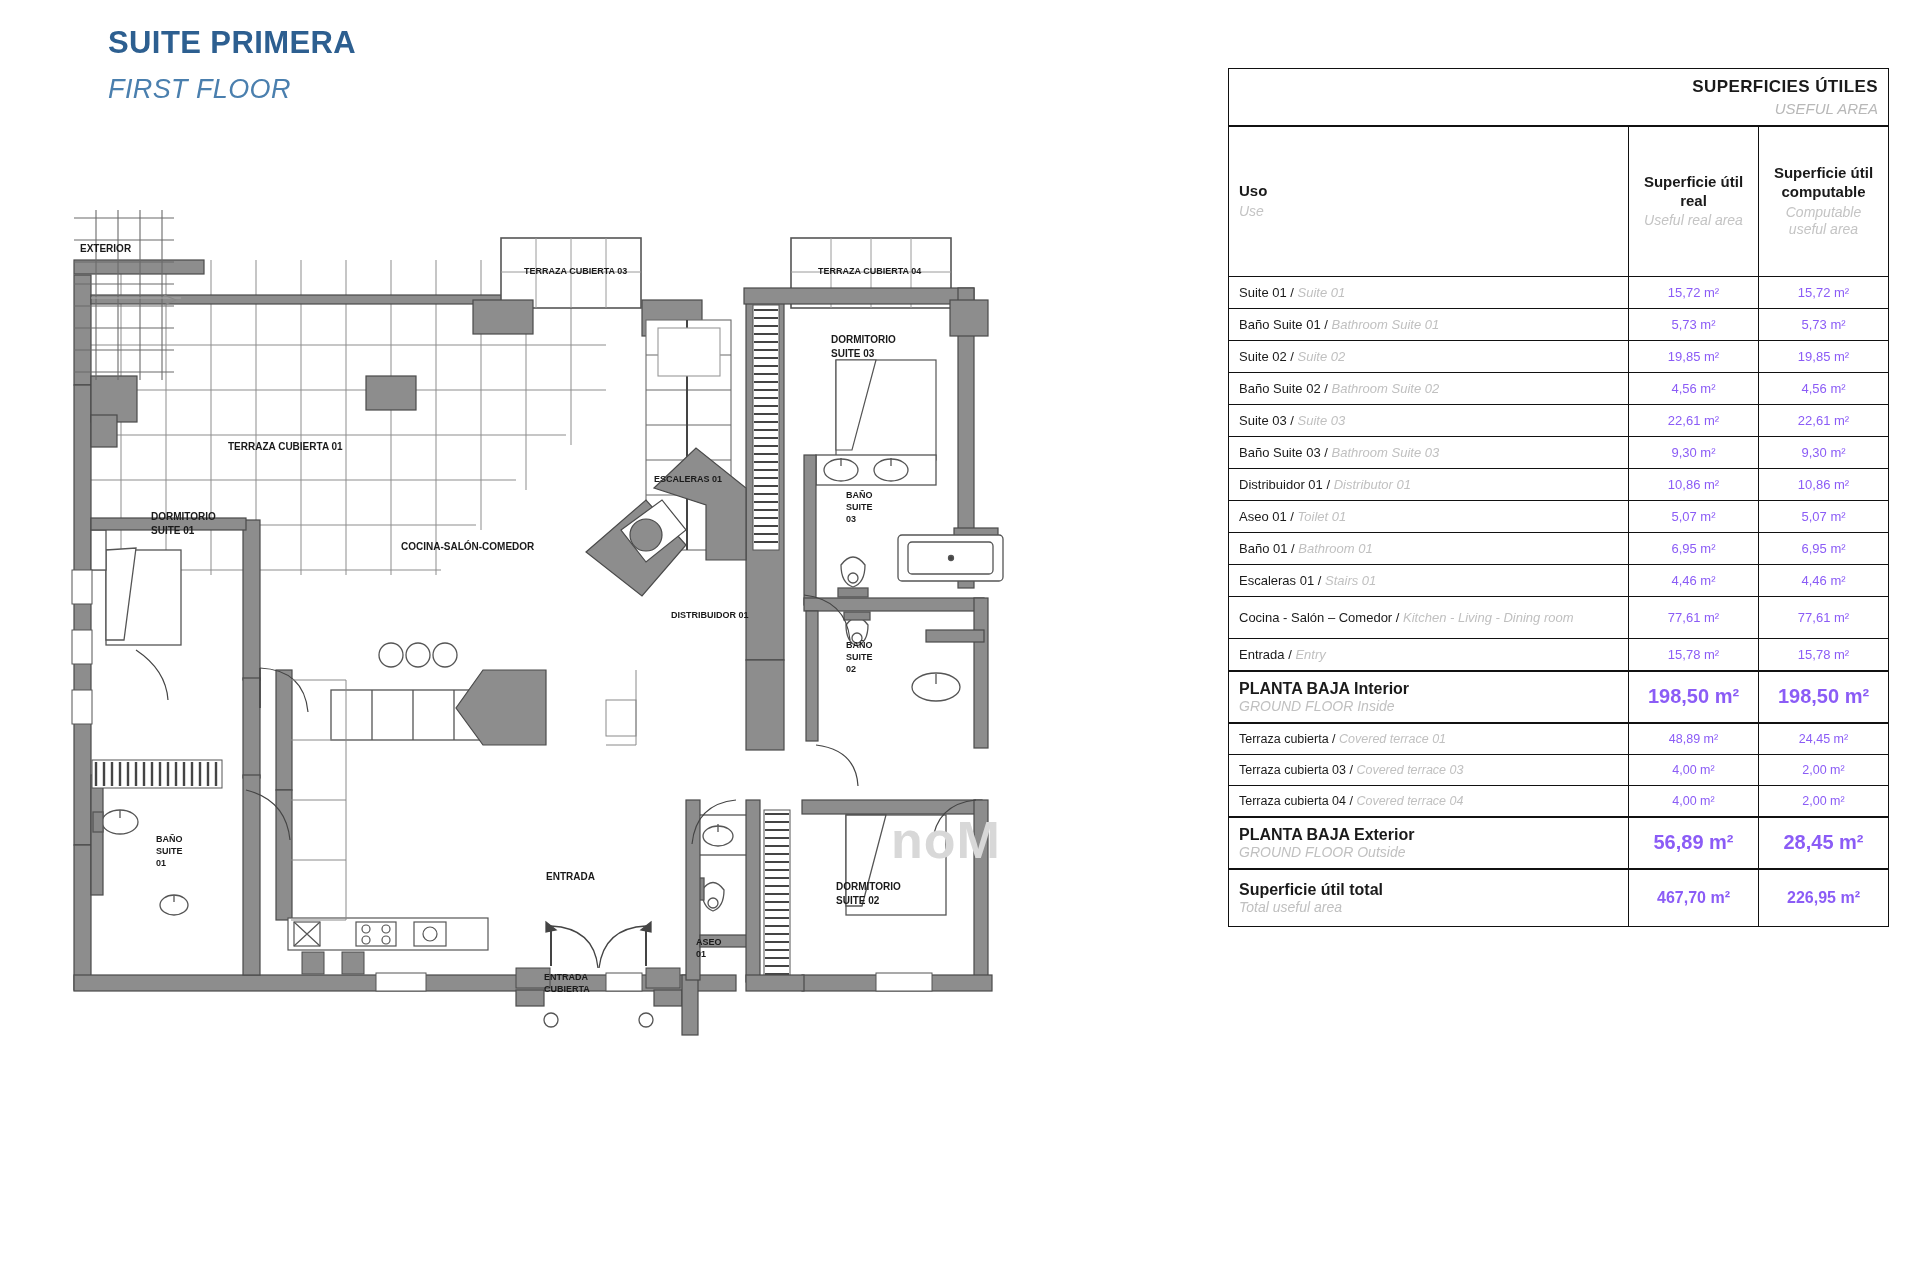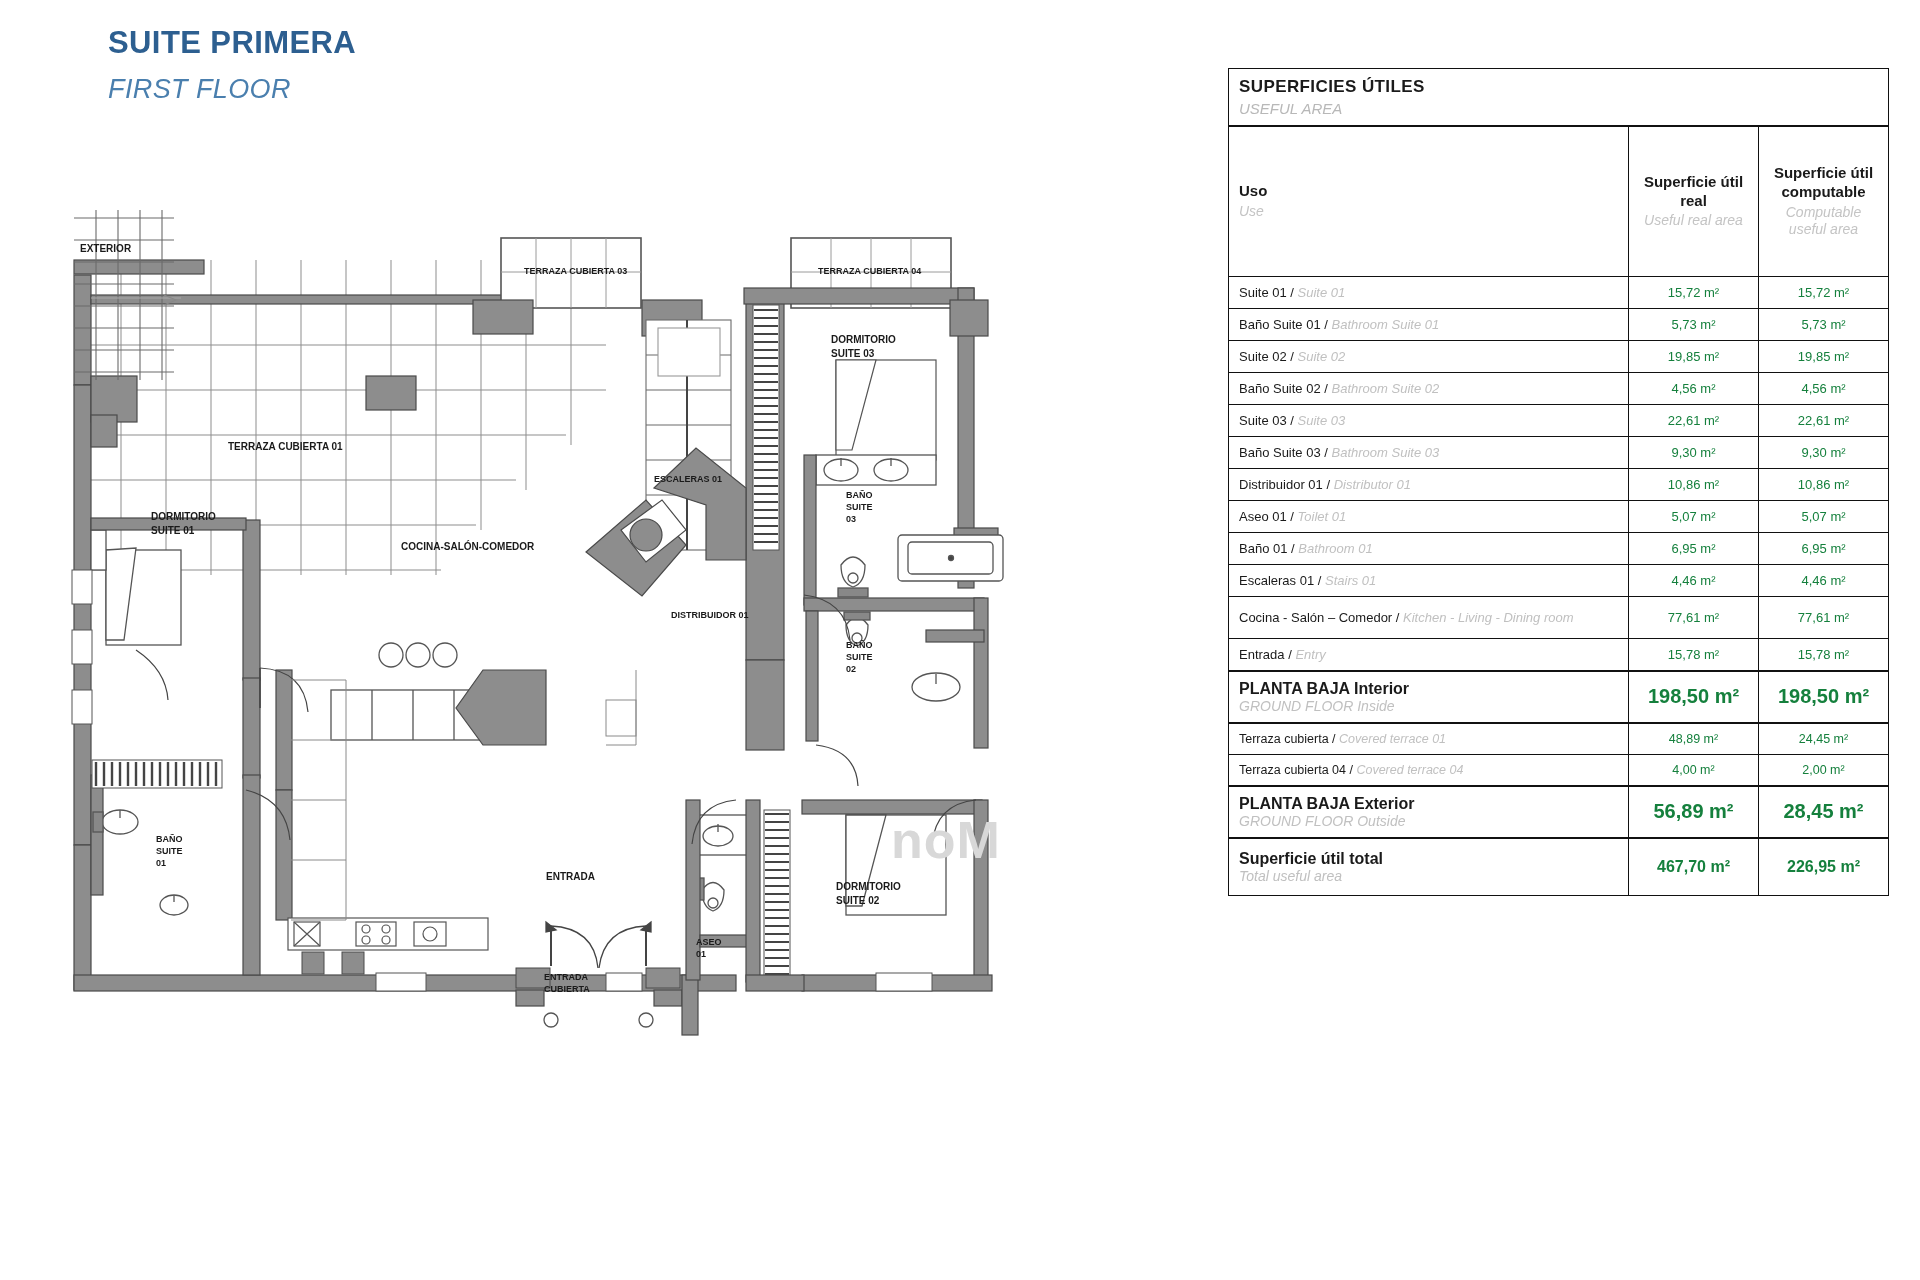--- a/index.html
+++ b/index.html
@@ -36,34 +36,34 @@
     border: 1px solid #111;
     padding: 8px 10px;
     vertical-align: middle;
     background:#fff;
   }
   .col-use  { width: 400px; }
   .col-real { width: 130px; }
   .col-comp { width: 130px; }
 
   .tbl-title-cell {
-    text-align:left; padding: 14px 10px 16px 10px;
+    text-align:right; padding: 14px 10px 16px 10px;
     border-bottom: 2px solid #111 !important;
   }
   .tbl-title-es { font-size: 17px; font-weight:700; letter-spacing:.4px; color:#1a1a1a; }
   .tbl-title-en { font-size: 15px; font-style: italic; color:#b8b8b8; margin-top:3px; }
 
   .hdr-cell { height: 150px; vertical-align: top; padding-top:12px; }
   .hdr-es { font-size: 15px; font-weight: 700; color:#1a1a1a; line-height:1.25; }
   .hdr-en { font-size: 14px; font-style: italic; color:#c4c4c4; line-height:1.25; margin-top:2px; }
   .hdr-center { text-align:center; }
 
   .row-es { color:#1a1a1a; }
   .row-en { color:#c0c0c0; font-style: italic; }
-  .val { text-align:center; white-space:nowrap; color:#15803d; font-size:13px; }
+  .val { text-align:center; white-space:nowrap; color:#8b5cf6; font-size:13px; }
 
   tr.row-normal td { height: 29px; font-size: 13px; }
   tr.row-tall td { height: 42px; }
   tr.row-sub td { font-size: 12.5px; }
 
   tr.row-total td {
     border-top: 2px solid #111 !important;
     border-bottom: 2px solid #111 !important;
     height: 50px;
   }
@@ -518,20 +518,25 @@
             <td><span class="row-es">PLANTA BAJA Interior</span><div class="row-en">GROUND FLOOR Inside</div></td>
             <td class="val">198,50 m²</td>
             <td class="val">198,50 m²</td>
           </tr>
           <tr class="row-sub">
             <td><span class="row-es">Terraza cubierta /</span><span class="row-en"> Covered terrace 01</span></td>
             <td class="val">48,89 m²</td>
             <td class="val">24,45 m²</td>
           </tr>
           <tr class="row-sub">
+            <td><span class="row-es">Terraza cubierta 03 /</span><span class="row-en"> Covered terrace 03</span></td>
+            <td class="val">4,00 m²</td>
+            <td class="val">2,00 m²</td>
+          </tr>
+          <tr class="row-sub">
             <td><span class="row-es">Terraza cubierta 04 /</span><span class="row-en"> Covered terrace 04</span></td>
             <td class="val">4,00 m²</td>
             <td class="val">2,00 m²</td>
           </tr>
           <tr class="row-total">
             <td><span class="row-es">PLANTA BAJA Exterior</span><div class="row-en">GROUND FLOOR Outside</div></td>
             <td class="val">56,89  m²</td>
             <td class="val">28,45 m²</td>
           </tr>
           <tr class="row-grand">

